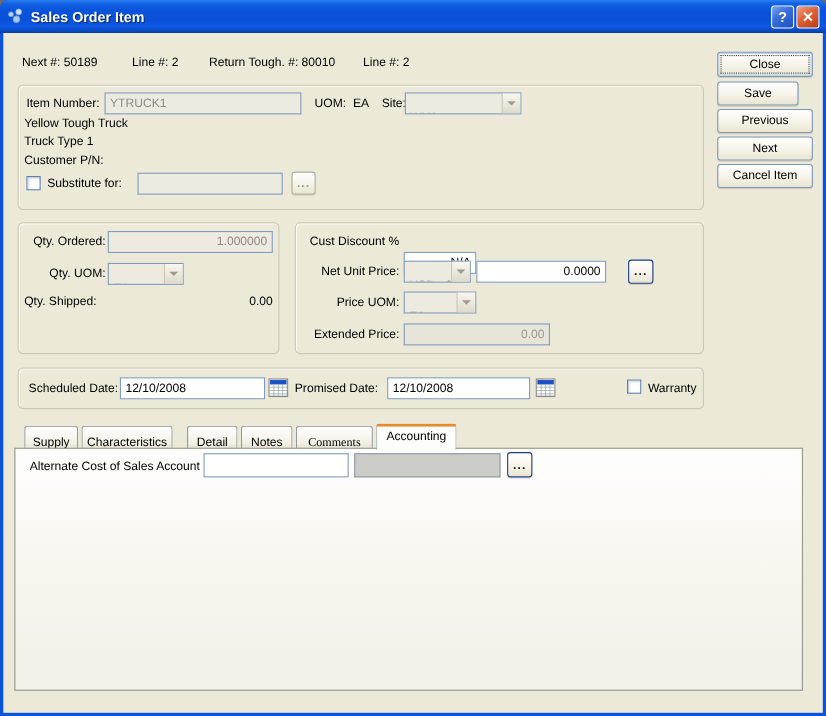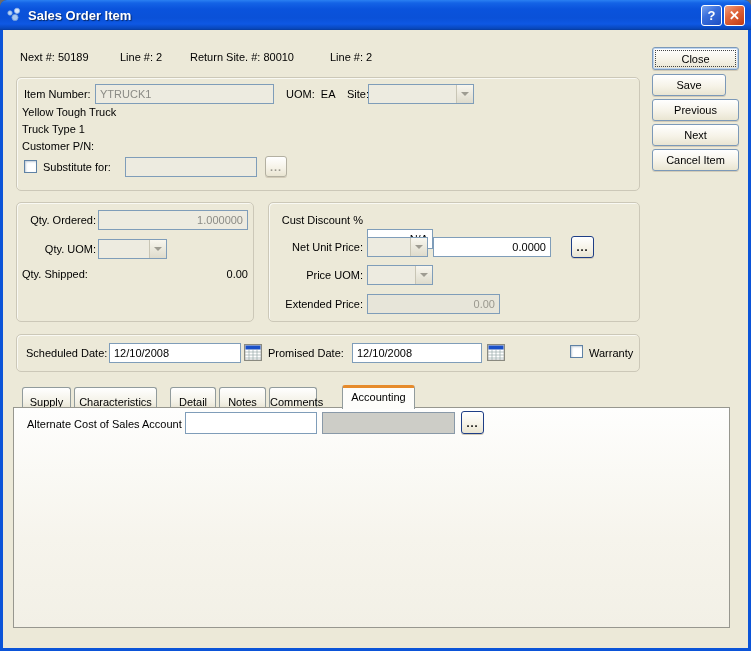--- a/index.html
+++ b/index.html
@@ -113,21 +113,21 @@
     </span>
   </div>
 
   <div class="body-bg"></div>
 
   <span class="abs lbl" style="left:20px;top:51px;">
     <span>Next #:</span>&nbsp;<span>50189</span></span>
   <span class="abs lbl" style="left:120px;top:51px;">
     <span>Line #:</span>&nbsp;<span>2</span></span>
   <span class="abs lbl" style="left:190px;top:51px;">
-    <span>Return Site. #:</span>&nbsp;<span>80010</span></span>
+    <span>Return Tough. #:</span>&nbsp;<span>80010</span></span>
   <span class="abs lbl" style="left:330px;top:51px;">
     <span>Line #:</span>&nbsp;<span>2</span></span>
 
   <button class="xp-btn focused" style="left:652px;top:47px;width:87px;height:23px;">Close</button>
   <button class="xp-btn" style="left:652px;top:74px;width:74px;height:22px;">Save</button>
   <button class="xp-btn" style="left:652px;top:99px;width:87px;height:22px;">Previous</button>
   <button class="xp-btn" style="left:652px;top:124px;width:87px;height:22px;">Next</button>
   <button class="xp-btn" style="left:652px;top:149px;width:87px;height:22px;">Cancel Item</button>
 
   <div class="groupbox" style="left:16px;top:77px;width:624px;height:114px;"></div>
@@ -196,21 +196,21 @@
       <path d="M0 7h16 M0 10h16 M0 13h16 M4 4v11 M8 4v11 M12 4v11" stroke="#9aa" stroke-width="0.7"></path>
     </svg>
   </button>
   <span class="cb" style="left:570px;top:345px;"></span>
   <span class="abs lbl" style="left:589px;top:347px;">Warranty</span>
 
   <div class="tab" style="left:22px;width:49px;">Supply</div>
   <div class="tab" style="left:74px;width:83px;">Characteristics</div>
   <div class="tab" style="left:170px;width:46px;">Detail</div>
   <div class="tab" style="left:219px;width:47px;">Notes</div>
-  <div class="tab" style="left:269px;width:48px;">Comments</div>
+  <div class="tab" style="left:269px;width:70px;font-family:Liberation Serif, serif;">Comments</div>
   <div class="tab active" style="left:342px;width:73px;">Accounting</div>
 
   <div class="tabpanel"></div>
   <span class="abs lbl" style="left:27px;top:418px;z-index:4;">Alternate Cost of Sales Account</span>
   <input class="xp-input" style="left: 185px; top: 412px; width: 132px; height: 22px; z-index: 4;" value="">
   <input class="xp-input" style="left: 322px; top: 412px; width: 133px; height: 22px; z-index: 4; background: rgb(205, 205, 199); border-color: rgb(137, 153, 168);" readonly="" value="">
   <button class="xp-btn browse" style="left:461px;top:411px;width:23px;height:23px;z-index:4;">...</button>
 
 </div>
 

